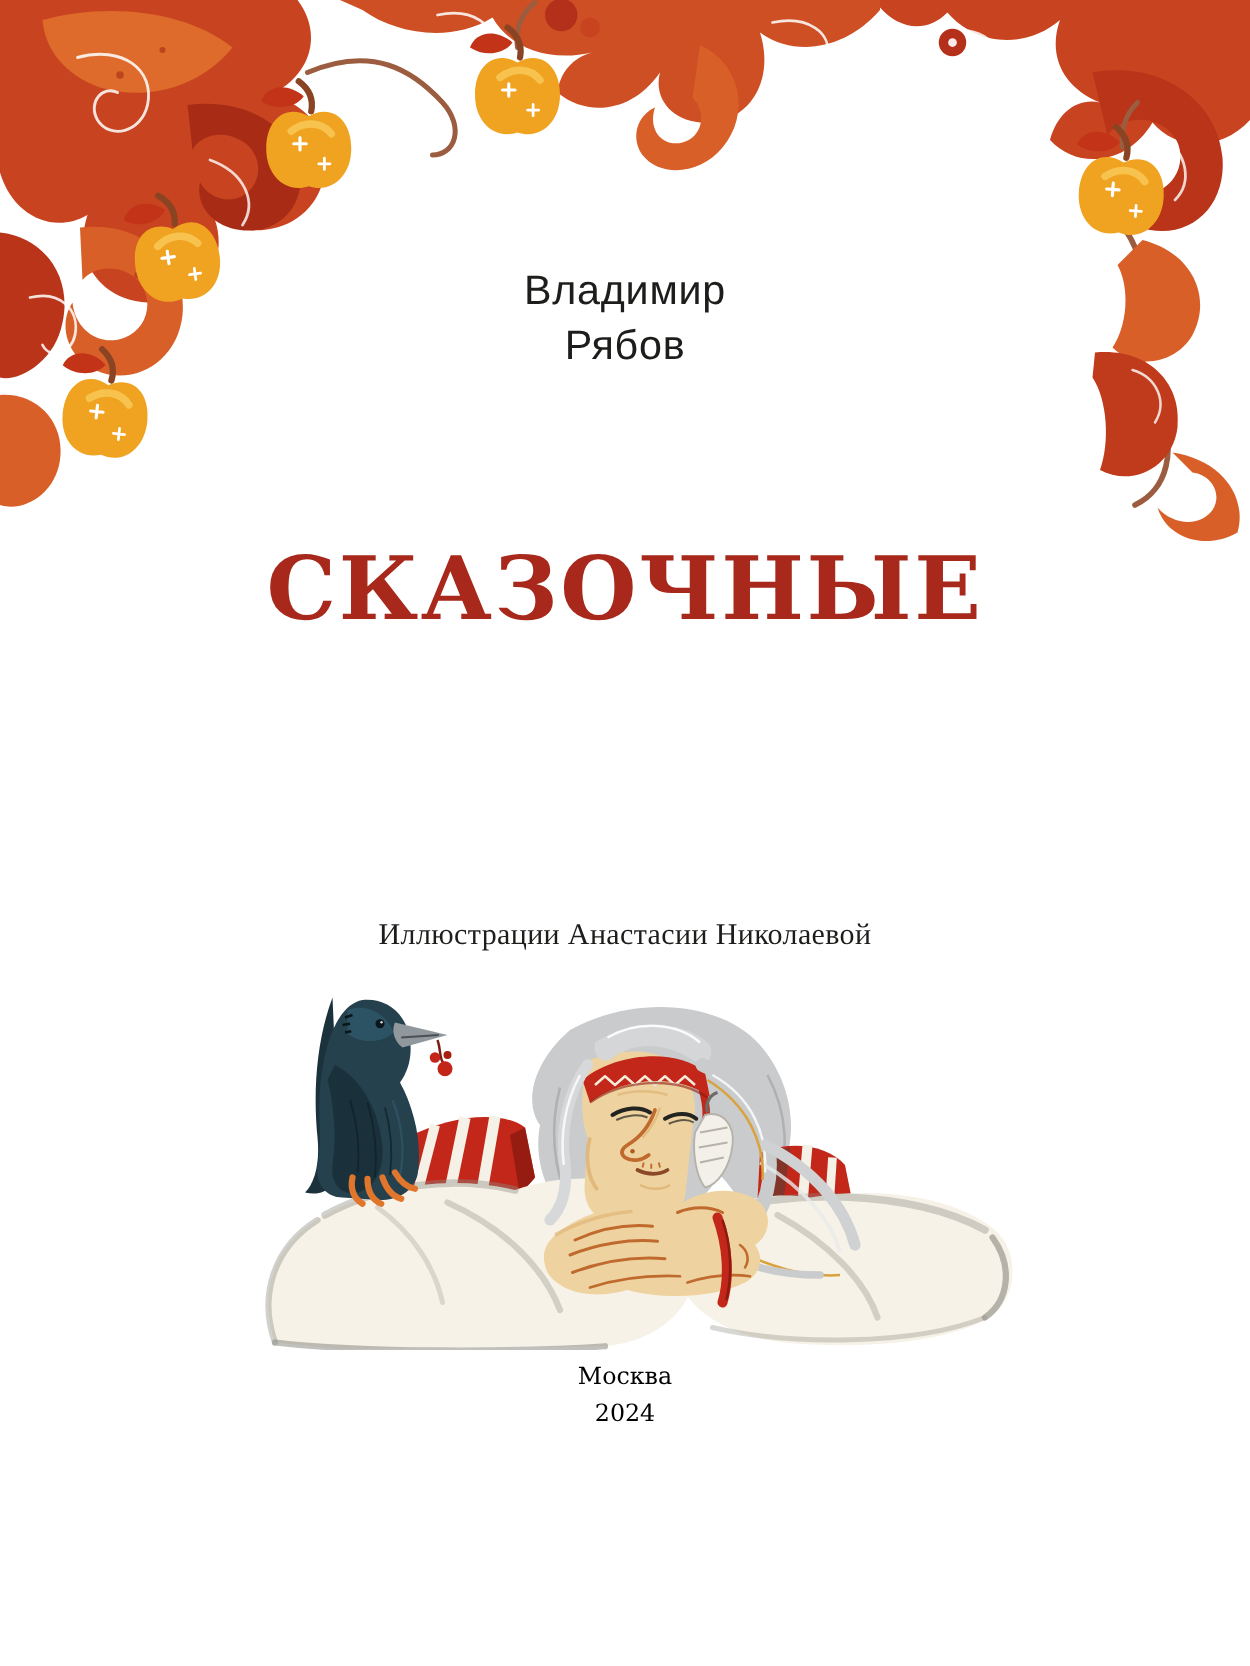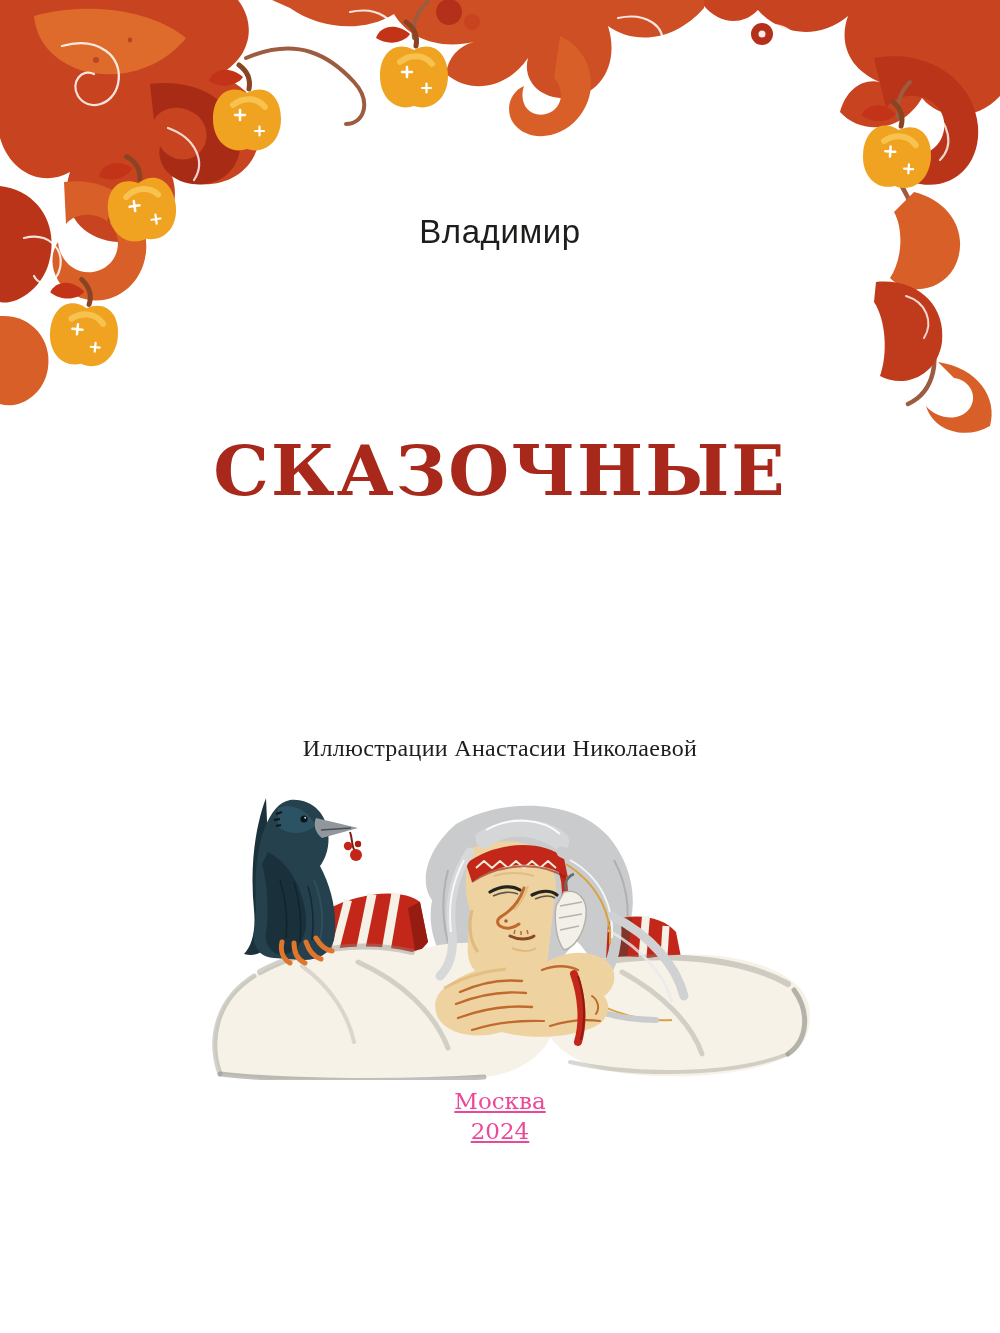--- a/index.html
+++ b/index.html
@@ -3,22 +3,22 @@
 <meta charset="utf-8">
 <style>
   html,body{margin:0;padding:0;background:#ffffff;}
   #page{position:relative;width:1000px;height:1333px;background:#ffffff;overflow:hidden;
         font-family:"Liberation Sans",sans-serif;padding-left:24px;}
   .abs{position:absolute;left:0;width:1000px;text-align:center;}
   #author-block{top:210px;font-size:33px;line-height:44px;color:#1d1d1b;letter-spacing:.6px;}
   #title-block{top:426px;font-family:"DejaVu Serif",serif;font-weight:700;
                font-size:70px;line-height:89px;color:#a8291b;letter-spacing:2px;}
   #credits-block{top:732px;font-size:24px;line-height:33px;color:#1d1d1b;letter-spacing:.3px;font-family:Liberation Serif, serif;}
-  #imprint-block{top:1086px;font-family:"DejaVu Serif",serif;font-size:23px;
-                 line-height:30px;color:#ec4899;text-decoration:underline;}
+  #imprint-block{top:1086px;font-family:"DejaVu Serif",serif;font-size:19px;
+                 line-height:30px;color:#000000;}
   svg{display:block;}
   #ornament-svg{position:absolute;top:0;left:0;}
   #illustration-svg{position:absolute;top:790px;left:210px;}
 </style>
 </head>
 <body>
 
 <div id="page">
 
   <svg id="ornament-svg" width="1000" height="440" viewBox="0 0 1000 440" aria-hidden="true">
@@ -75,20 +75,21 @@
       <path d="M906,296 C926,302 934,322 924,338" stroke="#ffffff" stroke-width="2" fill="none" opacity="0.8" stroke-linecap="round"></path>
       <circle cx="762" cy="34" r="11" fill="#b5301a"></circle>
       <circle cx="762" cy="34" r="3.5" fill="#ffffff" opacity="0.9"></circle>
       <path d="M898,118 C896,102 902,90 910,82" stroke="#9c5c3f" stroke-width="4" fill="none" stroke-linecap="round"></path>
       <use href="#apple" xlink:href="#apple" transform="translate(897,156) rotate(4)"></use>
     </g>
   </svg>
 
   <div id="author-block" class="abs">
     <div>Владимир</div>
+    <div>Рябов</div>
   </div>
 
   <div id="title-block" class="abs">
     <div>СКАЗОЧНЫЕ</div>
   </div>
 
   <div id="credits-block" class="abs">
     <div>Иллюстрации Анастасии Николаевой</div>
   </div>
 

